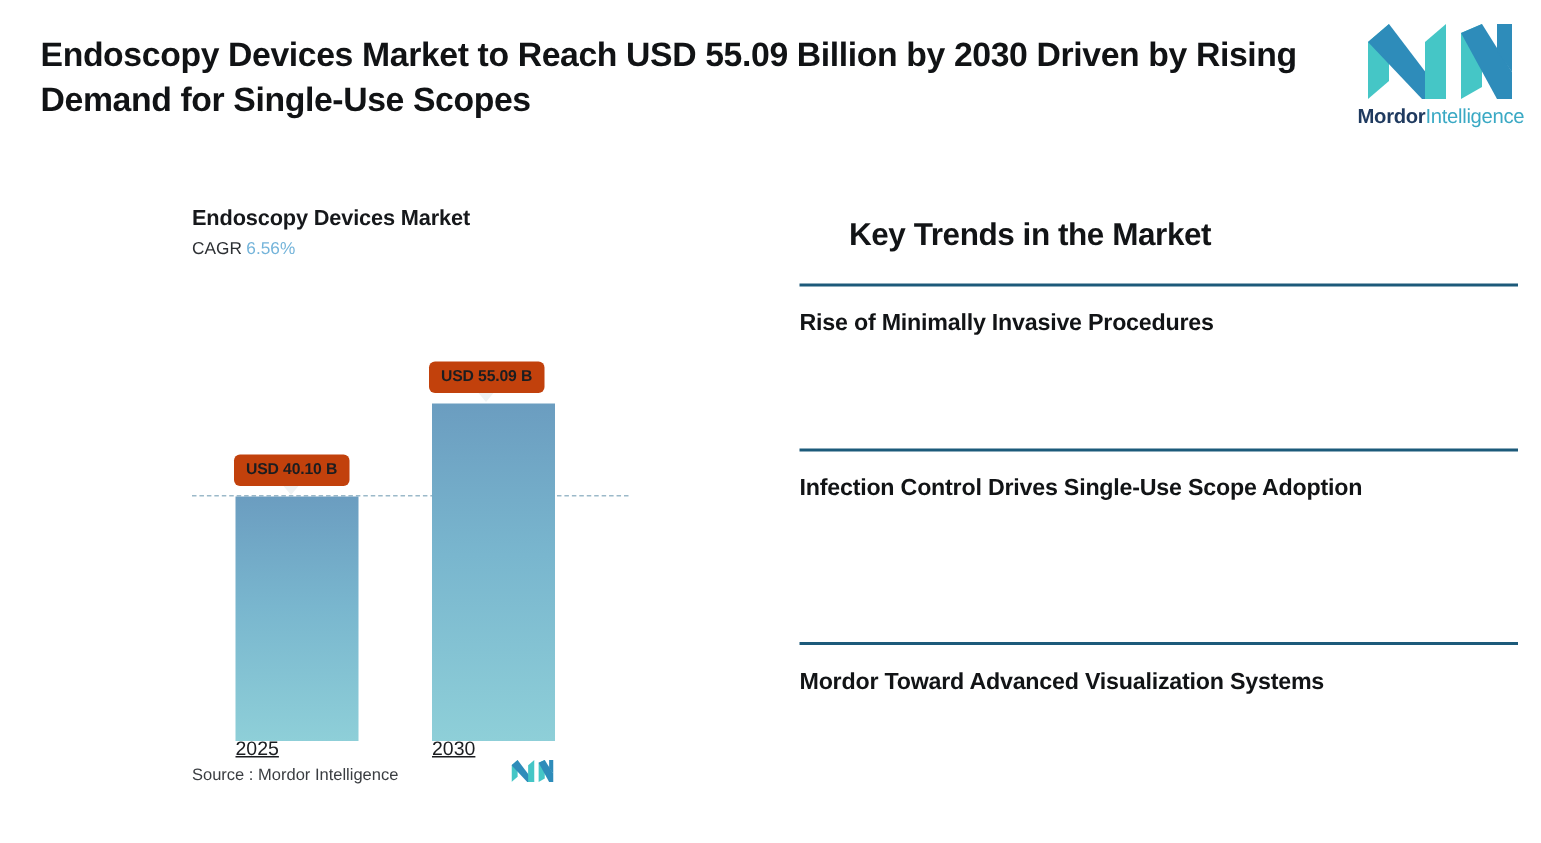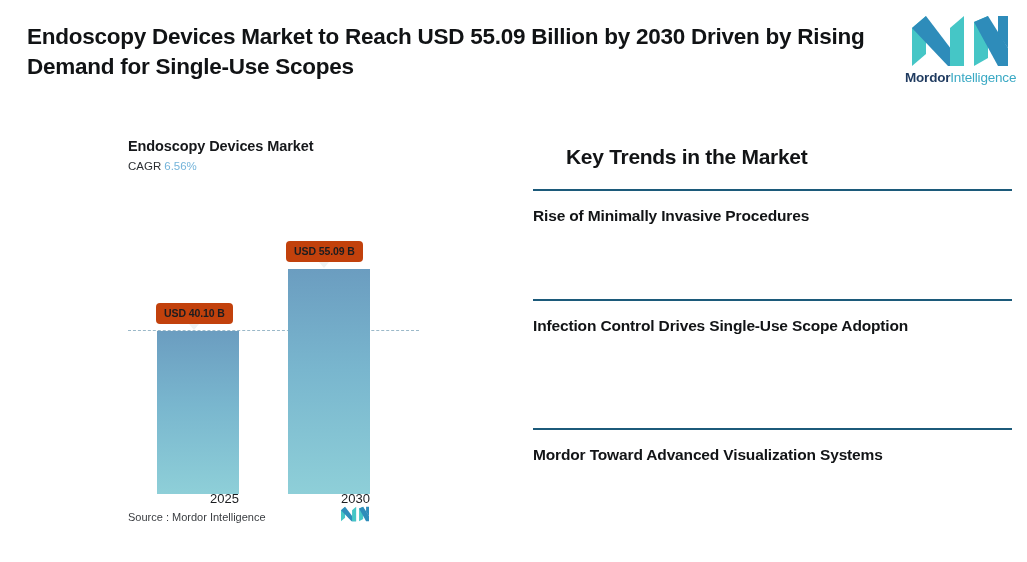--- a/index.html
+++ b/index.html
@@ -99,23 +99,24 @@
     bottom: 62px;
     background: linear-gradient(to bottom, #6b9dc0 0%, #79b6ce 45%, #8ecfd8 100%);
   }
   #bar-2025 { left: 29px;  width: 82px; height: 163px; }
   #bar-2030 { left: 160px; width: 82px; height: 225px; }
 
   .bar-tick {
     position: absolute;
     bottom: 50px;
     width: 82px;
-    text-align: right;
+    text-align: left;
     font-size: 13px;
     color: #1b1d20;
+    text-decoration: underline;
   }
   #tick-2025 { left: 29px; }
   #tick-2030 { left: 160px; }
 
   .value-badge {
     position: absolute;
     background: #c2410c;
     border-radius: 4px;
     padding: 4px 8px 5px 8px;
     font-size: 10.5px;

